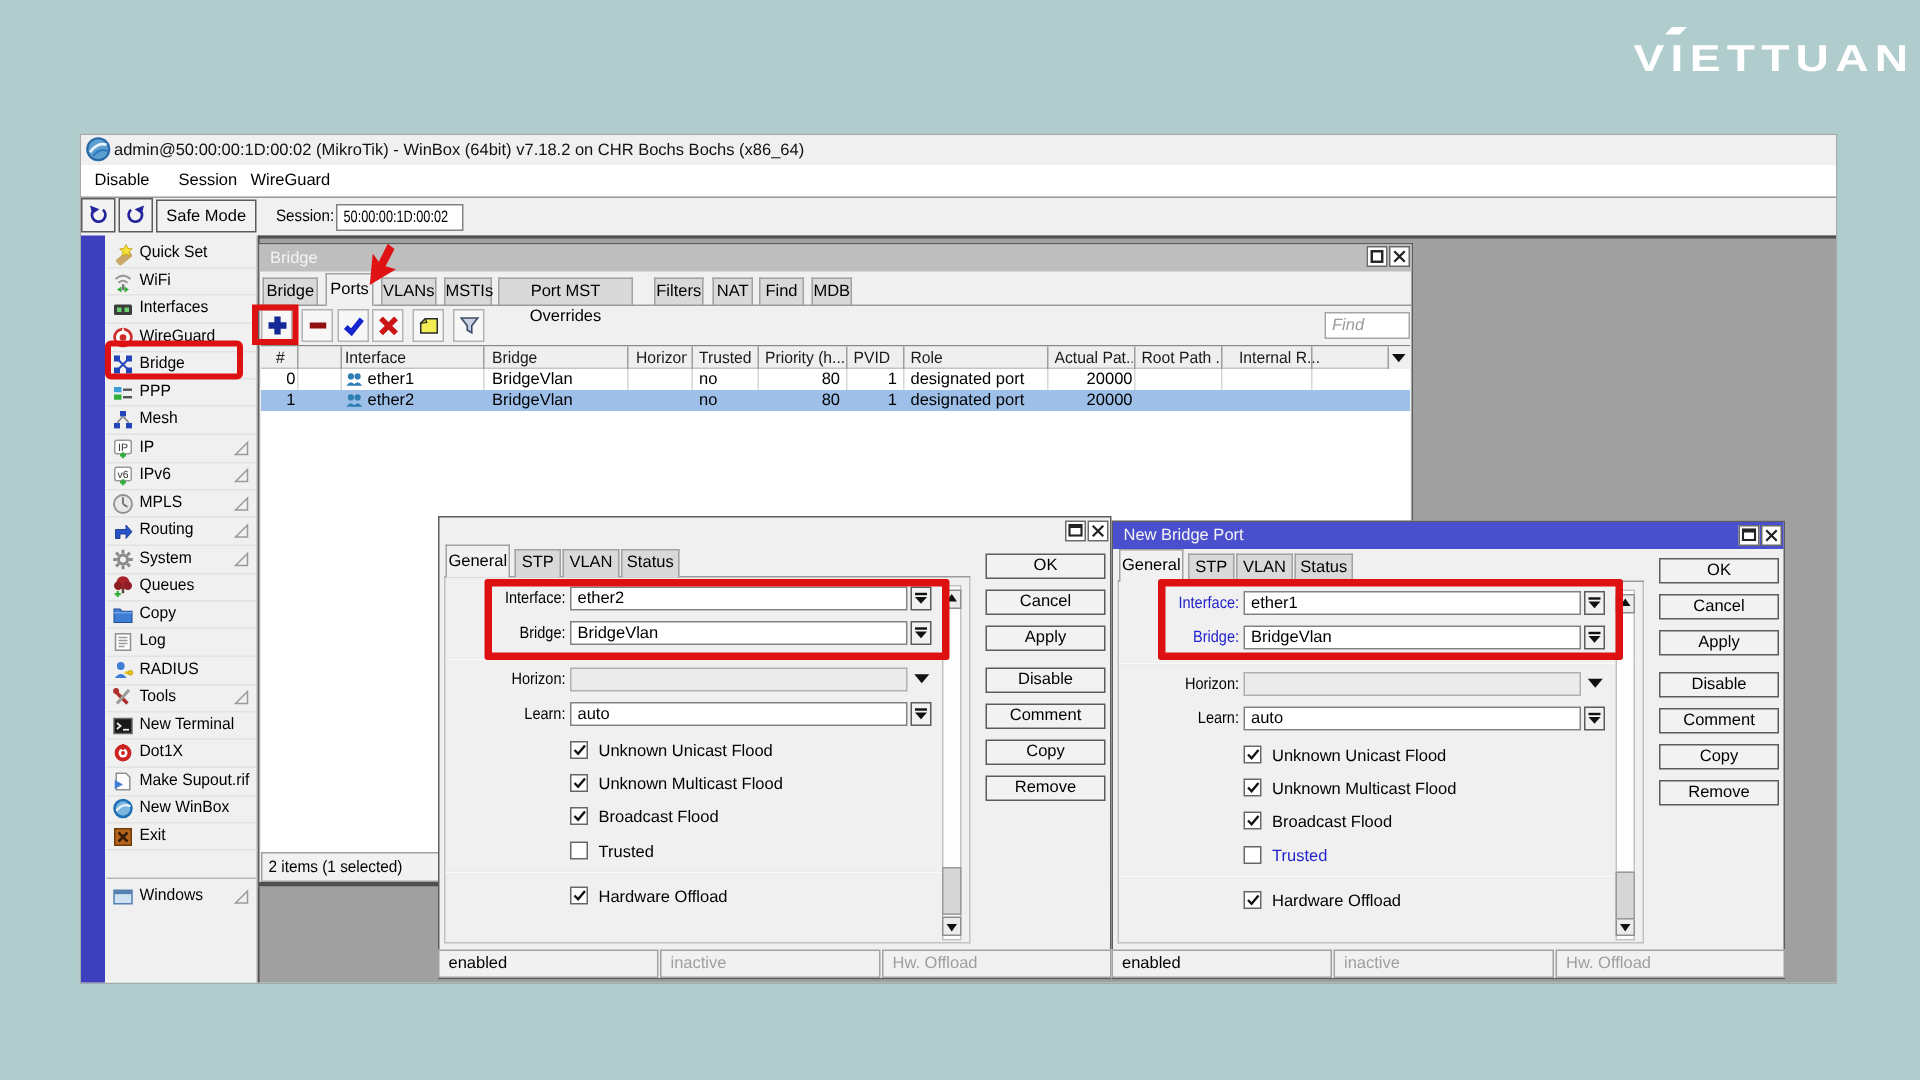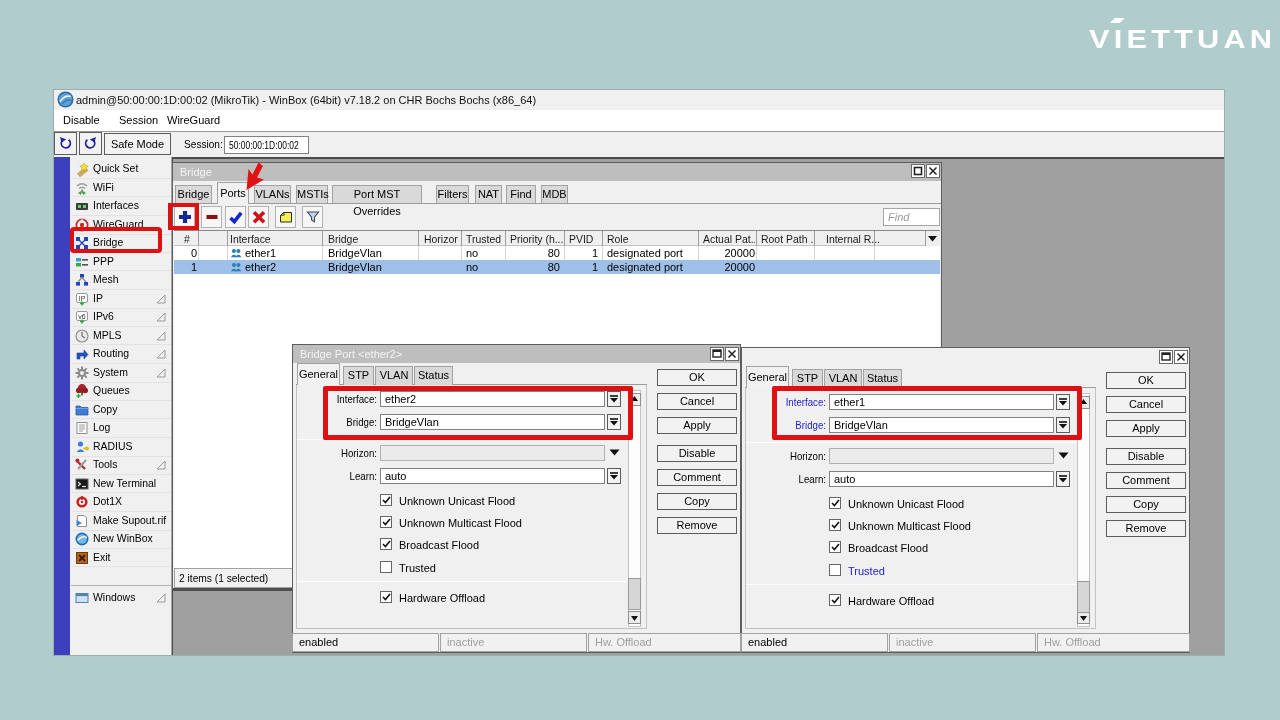--- a/index.html
+++ b/index.html
@@ -364,21 +364,20 @@
     </svg>
 <div class="lbl" style="left:245px;top:261px">ether2</div>
 <div class="lbl" style="left:328px;top:261px">BridgeVlan</div>
 <div class="lbl" style="left:466px;top:261px">no</div>
 <div class="lbl" style="left:546px;top:261px;width:14px;text-align:right">80</div>
 <div class="lbl" style="left:580px;top:261px;width:18px;text-align:right">1</div>
 <div class="lbl" style="left:607px;top:261px">designated port</div>
 <div class="lbl" style="left:713px;top:261px;width:42px;text-align:right">20000</div>
 <div class="stat" style="left:174px;top:568px;width:766px;height:20px;line-height:18px;padding-left:4px"><span style="display:inline-block;transform:scaleX(0.93);transform-origin:left center">2 items (1 selected)</span></div>
 <div class="abs" style="left:292px;top:344px;width:449px;height:309px;background:#f0f0f0;border:1px solid #5e5e5e;z-index:5"></div>
-<div class="tb" style="left:293px;top:345px;width:447px;background:#bebebe;z-index:6">Bridge Port &lt;ether2&gt;</div>
 <div class="tbtn" style="left:710px;top:347px;z-index:7"><svg width="12" height="12" viewBox="0 0 12 12">
         <rect x="2" y="2" width="8" height="7" fill="none" stroke="#222" stroke-width="1.4"></rect>
         <rect x="2" y="2" width="8" height="2" fill="#222"></rect>
       </svg></div>
 <div class="tbtn" style="left:725px;top:347px;z-index:7"><svg width="12" height="12" viewBox="0 0 12 12">
         <path d="M2.5 2.5 L9.5 9.5 M9.5 2.5 L2.5 9.5" stroke="#222" stroke-width="1.5"></path>
       </svg></div>
 <div class="abs" style="left:296px;top:384px;width:351px;height:1px;background:#9b9b9b;z-index:6"></div>
 <div class="tab tabsel" style="left:297px;top:363px;width:43px;height:22px;line-height:21px;z-index:7">General</div>
 <div class="tab" style="left:343px;top:366px;width:31px;height:19px;line-height:17px;z-index:6">STP</div>
@@ -454,20 +453,21 @@
 <div class="btn" style="left:657px;top:393px;width:80px;height:17px;z-index:6">Cancel</div>
 <div class="btn" style="left:657px;top:417px;width:80px;height:17px;z-index:6">Apply</div>
 <div class="btn" style="left:657px;top:445px;width:80px;height:17px;z-index:6">Disable</div>
 <div class="btn" style="left:657px;top:469px;width:80px;height:17px;z-index:6">Comment</div>
 <div class="btn" style="left:657px;top:493px;width:80px;height:17px;z-index:6">Copy</div>
 <div class="btn" style="left:657px;top:517px;width:80px;height:17px;z-index:6">Remove</div>
 <div class="stat" style="left:292px;top:633px;width:147px;z-index:6">enabled</div>
 <div class="stat" style="left:440px;top:633px;width:147px;color:#9e9e9e;z-index:6">inactive</div>
 <div class="stat" style="left:588px;top:633px;width:153px;color:#9e9e9e;z-index:6">Hw. Offload</div>
 <div class="abs" style="left:741px;top:347px;width:449px;height:306px;background:#f0f0f0;border:1px solid #5e5e5e;z-index:5"></div>
+<div class="tb" style="left:742px;top:348px;width:447px;background:#4a4fcd;z-index:6">New Bridge Port</div>
 <div class="tbtn" style="left:1159px;top:350px;z-index:7"><svg width="12" height="12" viewBox="0 0 12 12">
         <rect x="2" y="2" width="8" height="7" fill="none" stroke="#222" stroke-width="1.4"></rect>
         <rect x="2" y="2" width="8" height="2" fill="#222"></rect>
       </svg></div>
 <div class="tbtn" style="left:1174px;top:350px;z-index:7"><svg width="12" height="12" viewBox="0 0 12 12">
         <path d="M2.5 2.5 L9.5 9.5 M9.5 2.5 L2.5 9.5" stroke="#222" stroke-width="1.5"></path>
       </svg></div>
 <div class="abs" style="left:745px;top:387px;width:351px;height:1px;background:#9b9b9b;z-index:6"></div>
 <div class="tab tabsel" style="left:746px;top:366px;width:43px;height:22px;line-height:21px;z-index:7">General</div>
 <div class="tab" style="left:792px;top:369px;width:31px;height:19px;line-height:17px;z-index:6">STP</div>

